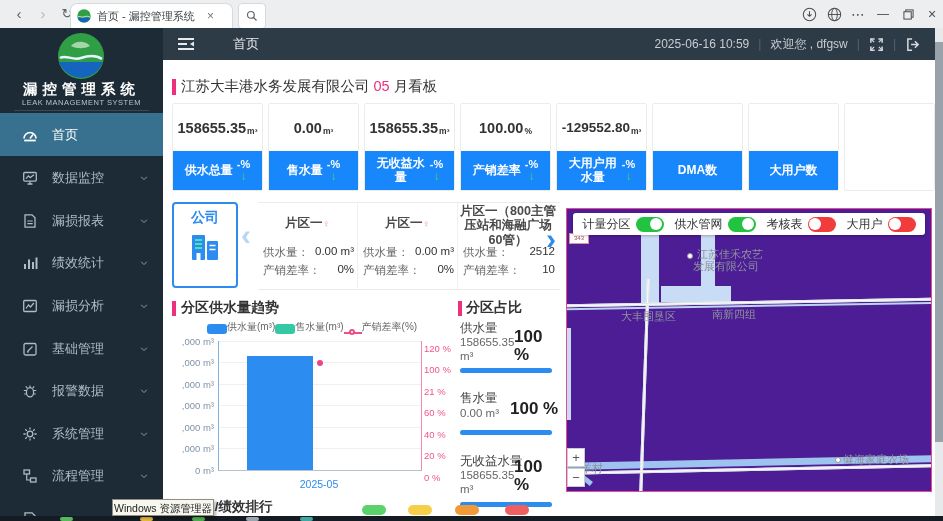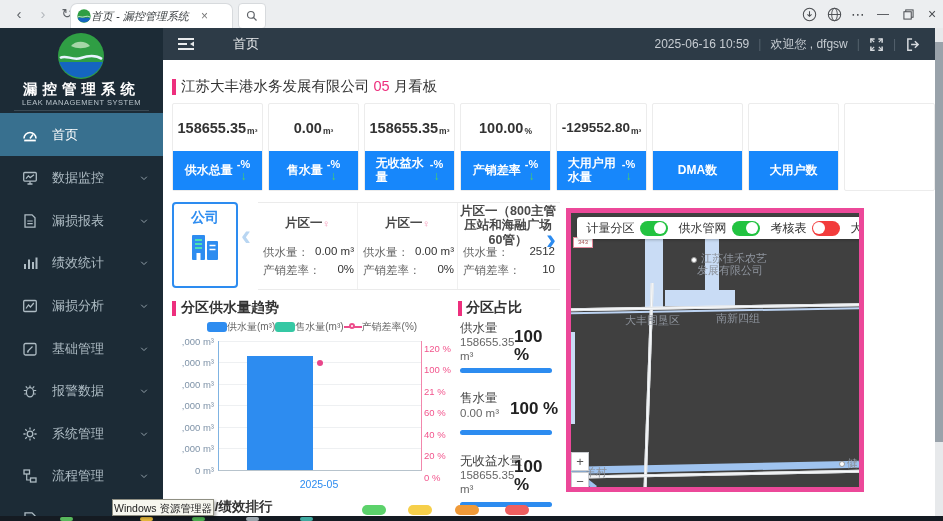--- a/index.html
+++ b/index.html
@@ -4,21 +4,21 @@
 <style>
   html,body{margin:0;padding:0;}
   body{font-family:"Liberation Sans","DejaVu Sans",sans-serif;}
   .screen{position:relative;width:943px;height:521px;overflow:hidden;background:#fff;}
   .abs{position:absolute;}
   
   .chrome{left:0;top:0;width:943px;height:28px;background:#eceef0;}
   .navbtn{top:4px;width:22px;height:20px;color:#5f6368;font-size:15px;line-height:20px;text-align:center;}
   .navbtn.dis{color:#b3b7bc;}
   .tab{left:70px;top:3px;width:163px;height:25px;background:#fff;border:1px solid #d7dadd;border-bottom:none;border-radius:7px 7px 0 0;display:flex;align-items:center;padding:0 6px;box-sizing:border-box;}
-  .tab-title{font-size:11px;color:#3c4043;width:108px;overflow:hidden;white-space:nowrap;font-style:italic;}
+  .tab-title{font-size:11px;color:#3c4043;margin-left:6px;width:108px;overflow:hidden;white-space:nowrap;}
   .tab-close{color:#777;font-size:12px;margin-left:2px;}
   .searchtab{left:238px;top:3px;width:26px;height:24px;background:#fff;border:1px solid #d7dadd;border-radius:4px;display:flex;align-items:center;justify-content:center;}
   .winctl{top:4px;height:20px;width:24px;color:#4a4d51;text-align:center;line-height:20px;font-size:12px;}
   
   .sidebar{left:0;top:28px;width:163px;height:493px;background:#1c2b36;overflow:hidden;}
   .side-title{left:0;top:52px;width:163px;text-align:center;color:#fff;font-size:14.5px;font-weight:bold;letter-spacing:5px;}
   .side-sub{left:0;top:70px;width:163px;text-align:center;color:#b9c4cb;font-size:7.5px;letter-spacing:.5px;}
   .side-div{left:14px;top:82px;width:135px;height:1px;background:#3a4a55;}
   .mitem{left:0;width:163px;height:43px;display:flex;align-items:center;color:#aebcc4;font-size:13px;}
   .mitem .micon{width:16px;height:16px;margin-left:22px;margin-right:14px;flex:none;}
@@ -30,54 +30,54 @@
   .tb-sep{color:#55626e;}
   .tb-page{color:#e8eaec;font-size:13px;margin-left:38px;}
   
   .content{left:163px;top:60px;width:772px;height:461px;background:#fff;overflow:hidden;}
   .pinkbar{width:3.5px;background:#ed2f7d;}
   .board-title{font-size:14.5px;font-weight:normal;color:#333;}
   .kpi{width:91px;height:88px;border:1px solid #ececec;border-radius:2px;box-sizing:border-box;background:#fff;}
   .kpi-val{height:47px;display:flex;align-items:center;justify-content:center;font-weight:bold;color:#333;font-size:14.5px;white-space:nowrap;overflow:hidden;}
   .kpi-unit{font-size:8.5px;font-weight:bold;margin-left:1px;margin-top:6px;}
   .kpi-bar{height:39px;background:#1787fb;color:#fff;display:flex;align-items:center;justify-content:center;gap:4px;}
-  .kpi-label{font-size:12px;font-weight:bold;max-width:50px;text-align:left;line-height:1.15;}
+  .kpi-label{font-size:12px;font-weight:bold;max-width:50px;text-align:center;line-height:1.15;}
   .kpi-delta{font-size:11px;font-weight:bold;line-height:1;text-align:center;}
   .kpi-arrow{color:#4cd263;font-size:12px;line-height:1;}
   .company{border:2px solid #2d8cf0;border-radius:4px;background:#fff;box-sizing:border-box;text-align:center;}
   .company .clabel{color:#2d8cf0;font-weight:bold;font-size:14px;margin-top:5px;}
   .zwrap{border-top:1px solid #ebebeb;border-bottom:1px solid #ebebeb;display:flex;}
   .zcard{width:100px;height:86px;position:relative;border-right:1px solid #f0f0f0;box-sizing:border-box;overflow:hidden;}
   .zcard:last-child{border-right:none;}
   .ztitle{position:absolute;top:12px;left:2px;right:2px;text-align:center;font-size:12.5px;font-weight:bold;color:#4a4a4a;white-space:nowrap;}
   .ztitle.tall{top:1px;white-space:normal;line-height:1.15;}
   .zpin{color:#f48fb1;font-size:10px;}
   .zrow{position:absolute;left:5px;right:3px;font-size:11.5px;color:#666;display:flex;}
   .zrow .zv{margin-left:auto;color:#333;white-space:nowrap;overflow:hidden;}
   .chevbtn{font-size:30px;font-weight:bold;line-height:30px;}
   
-  .map{left:403px;top:148px;width:298px;height:284px;background:#404040;border:5px solid #ec4899;box-sizing:border-box;overflow:hidden;}
+  .map{left:403px;top:148px;width:366px;height:284px;background:#4c1d95;border:1px solid #ec4899;box-sizing:border-box;overflow:hidden;}
   .water{background:#c9dcf5;}
   .road{background:#fbfcfd;border-left:1px solid #e0e3e6;border-right:1px solid #e0e3e6;box-sizing:border-box;}
   .roadh{background:#fbfcfd;border-top:1px solid #e0e3e6;border-bottom:1px solid #e0e3e6;box-sizing:border-box;}
   .togglebar{left:6px;top:4px;width:352px;height:22px;background:#fff;border-radius:3px;box-shadow:0 1px 3px rgba(0,0,0,.25);display:flex;align-items:center;justify-content:space-around;padding:0 4px;box-sizing:border-box;}
   .tgroup{display:flex;align-items:center;gap:5px;font-size:12px;color:#333;}
   .pill{width:28px;height:15px;border-radius:8px;position:relative;}
   .pill.on{background:#22c340;}
   .pill.off{background:#f23c3c;}
   .pill .knob{position:absolute;top:1.5px;width:12px;height:12px;border-radius:50%;background:#fff;}
   .pill.on .knob{right:1.5px;}
   .pill.off .knob{left:1.5px;}
   .mlabel{color:#8d939c;font-size:11px;white-space:nowrap;}
   .mdot{width:4px;height:4px;border:1px solid #999;border-radius:50%;background:#fff;}
   .mzoom{width:18px;height:19px;background:#fff;border:1px solid #c9ccd0;box-shadow:0 1px 2px rgba(0,0,0,.2);text-align:center;line-height:18px;font-size:13px;color:#555;box-sizing:border-box;}
   .badge{width:18px;height:9px;background:#fff;border:1px solid #e58a9c;font-size:6px;color:#a55;text-align:center;line-height:8px;}
   
   .ptitle{font-size:14px;font-weight:bold;color:#333;}
-  .legend{display:flex;align-items:center;justify-content:center;font-size:10px;color:#666;}
+  .legend{display:flex;align-items:flex-end;justify-content:center;font-size:10px;color:#666;}
   .lgpill{width:20px;height:10px;border-radius:3px;}
   .lgline{width:18px;height:2px;background:#ec4d8b;position:relative;}
   .lgline .lgc{position:absolute;left:5px;top:-3px;width:6px;height:6px;border:2px solid #ec4d8b;border-radius:50%;background:#fff;box-sizing:border-box;}
   .tick{font-size:9.5px;white-space:nowrap;}
   .tickL{color:#7f93a8;text-align:right;width:42px;}
   .tickR{color:#f2548c;margin-top:7px;}
   .plot{left:46px;top:45px;width:202px;height:129px;border-left:1px solid #7fb3e2;border-right:1px solid #f287ac;border-bottom:1px solid #b7c3cc;box-sizing:content-box;}
   .grid{position:absolute;left:0;width:202px;height:1px;background:#eef0f2;}
   .tbar{position:absolute;left:28px;bottom:0;width:66px;background:#2d8cf0;}
   .tdot{position:absolute;left:98px;width:6px;height:6px;border-radius:50%;background:#e8468a;}

